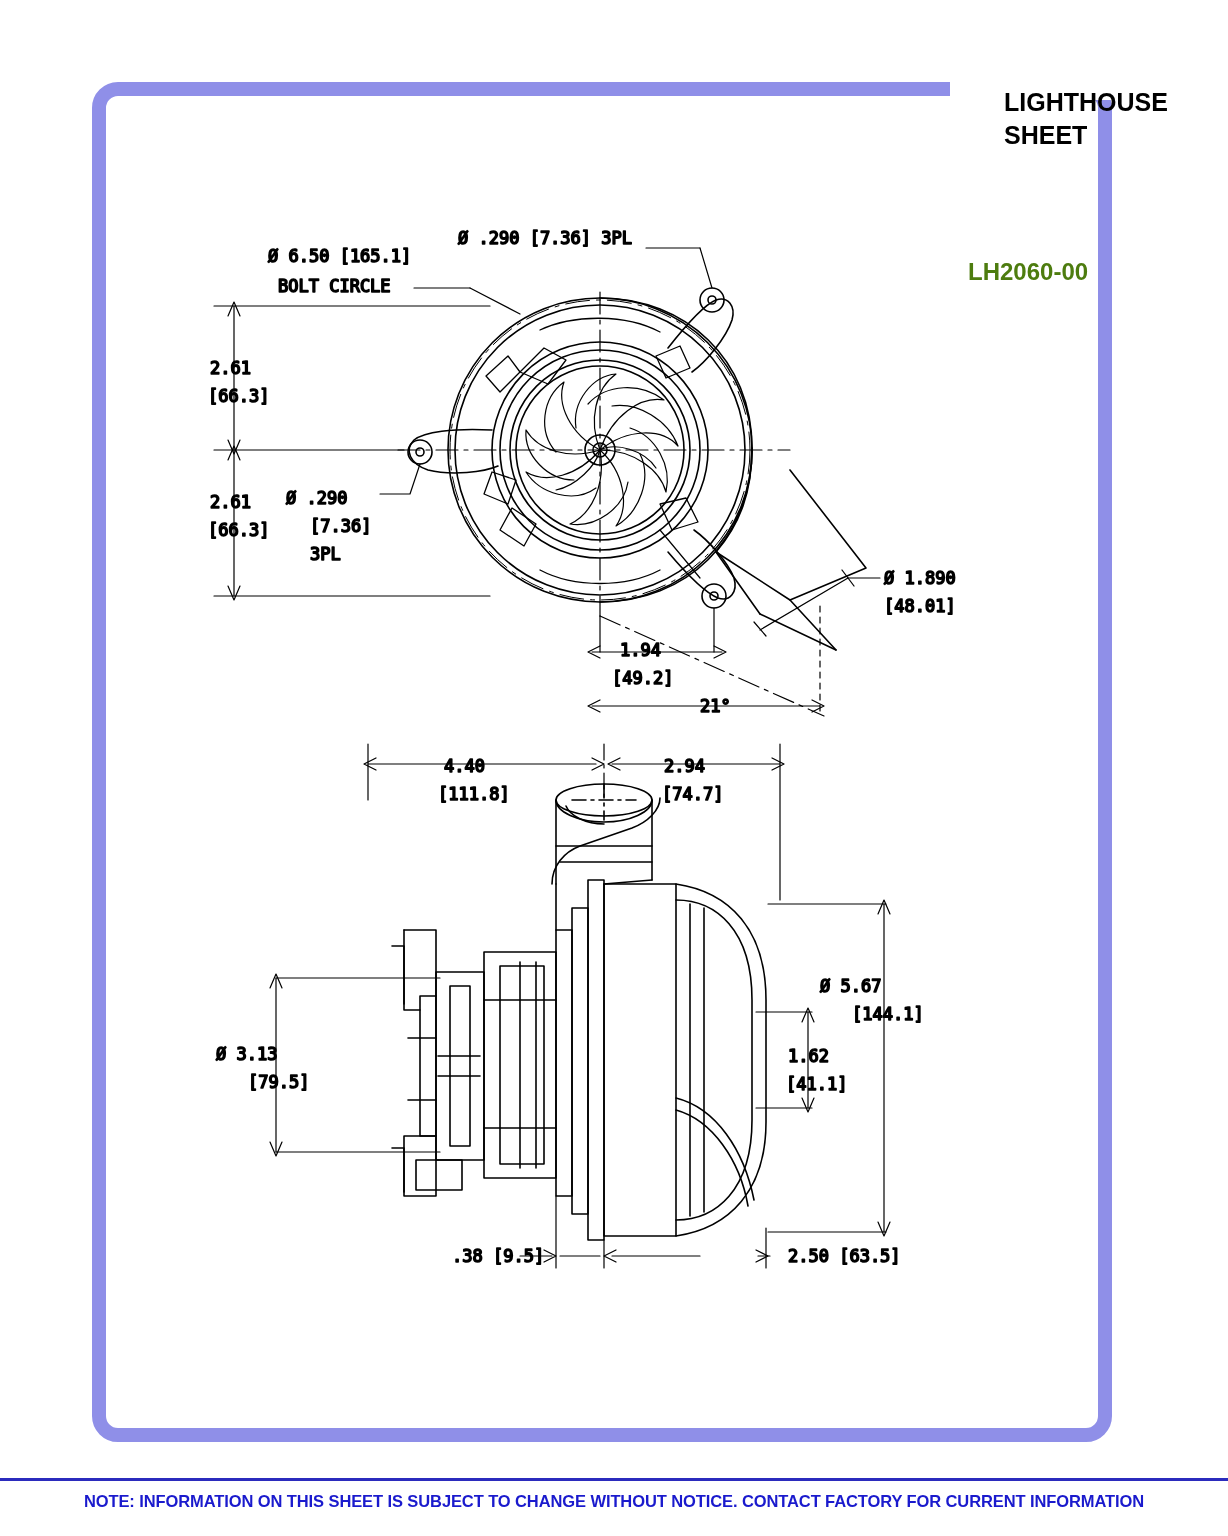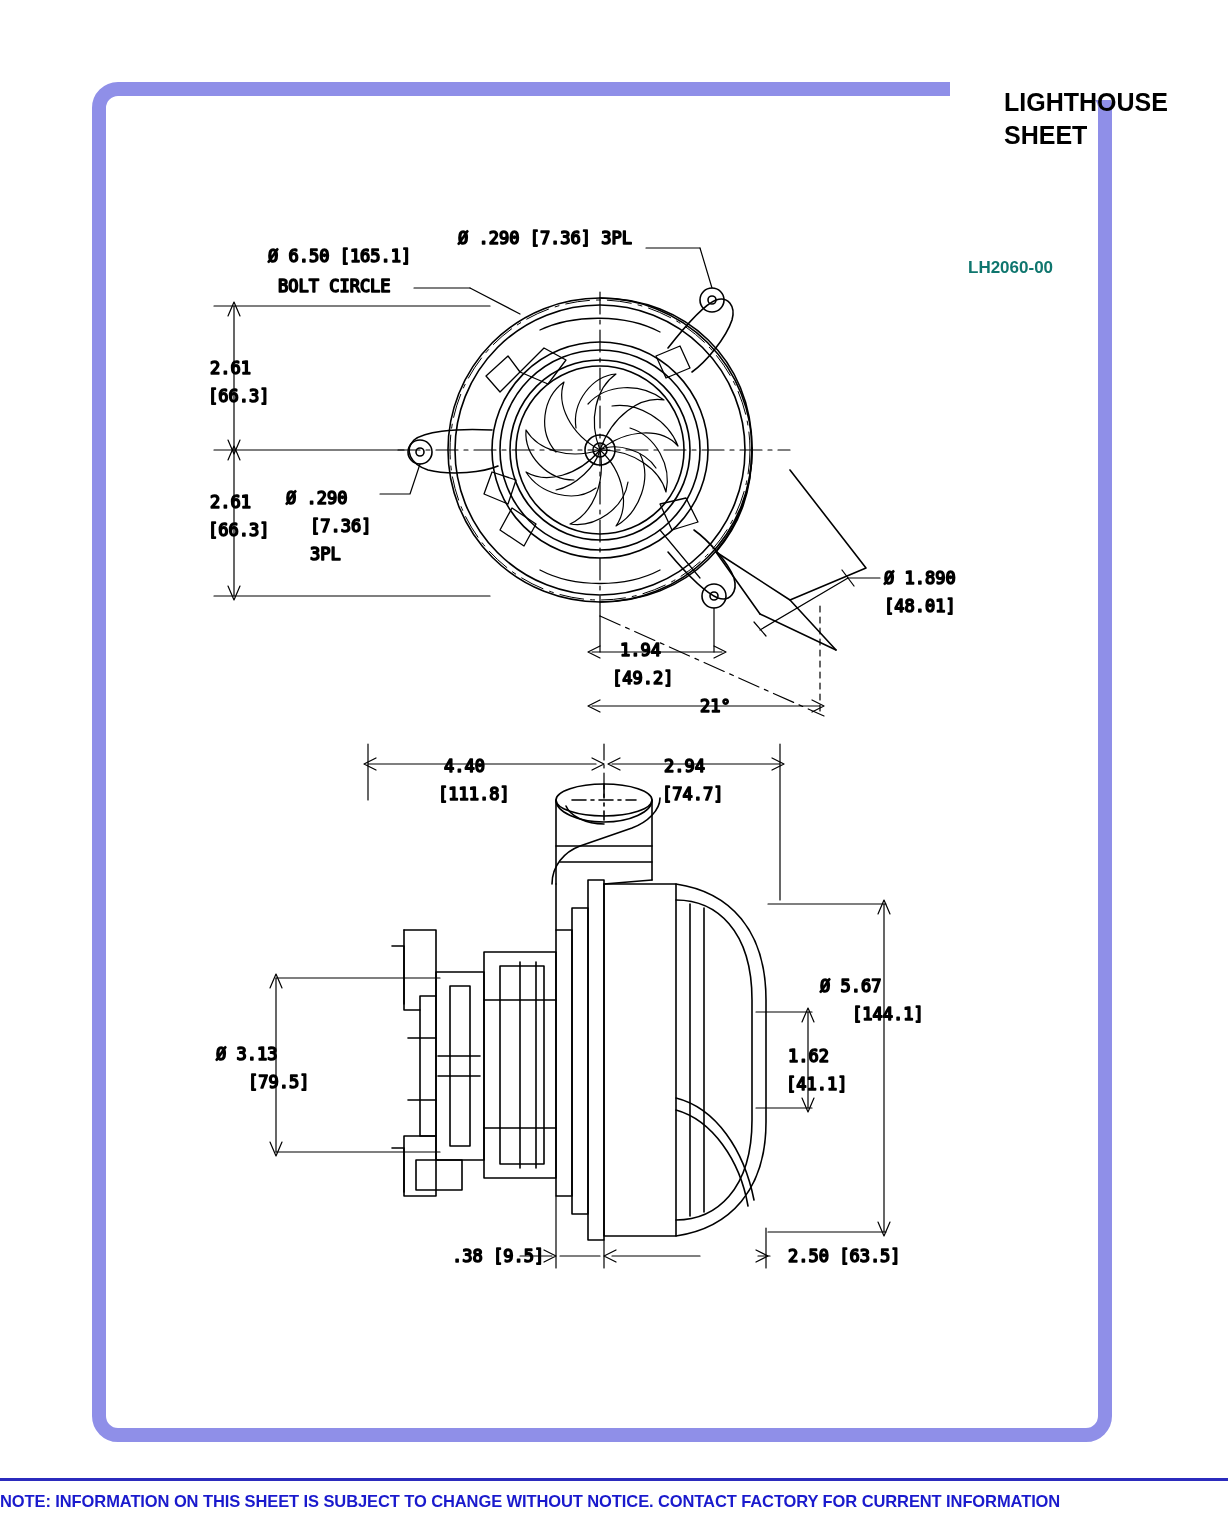--- a/index.html
+++ b/index.html
@@ -14,33 +14,33 @@
     position:absolute;left:950px;top:70px;width:170px;height:30px;background:#ffffff;
   }
 
   
   .brand{
     position:absolute;left:968px;top:86px;width:250px;
     font-size:25px;font-weight:bold;line-height:33px;color:#000;letter-spacing:0px;margin-left:36px;
   }
   .model{
     position:absolute;left:968px;top:258px;
-    font-size:17px;font-weight:bold;color:#0f766e;
+    font-size:24px;font-weight:bold;color:#4d7c0f;
   }
 
   
   .drawing{position:absolute;left:0;top:0;width:1228px;height:1536px;}
   .drawing svg{display:block;}
 
   
   .footer-rule{
     position:absolute;left:0;top:1478px;width:1228px;height:3px;background:#2b2bbd;
   }
   .footer-note{
-    position:absolute;left:0;top:1492px;width:1228px;
+    position:absolute;left:0;top:1492px;width:1228px;text-align:center;
     font-size:16.5px;font-weight:bold;color:#1a1acd;letter-spacing:-0.1px;
   }
 
   
   text{font-family:"DejaVu Sans Mono","Liberation Mono",monospace;fill:#000;}
 </style>
 </head>
 <body>
 
 <div class="frame-outer"></div>

